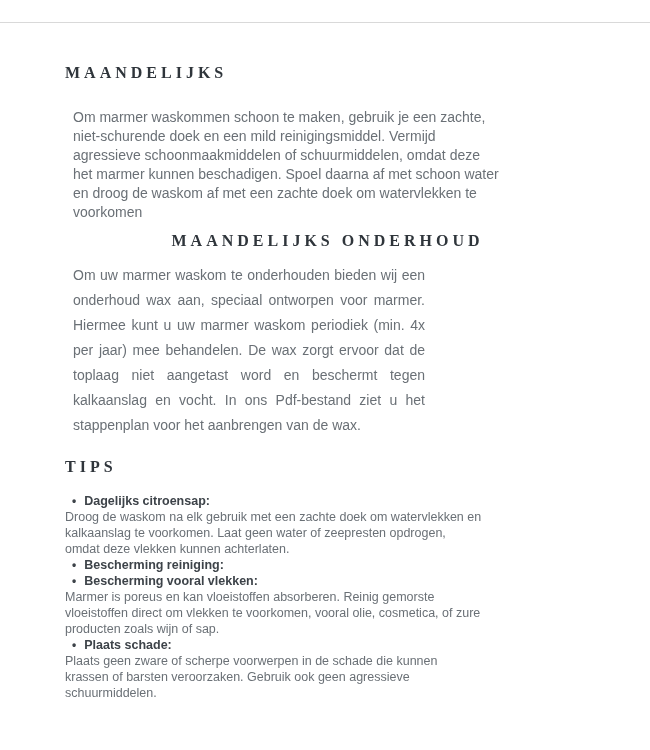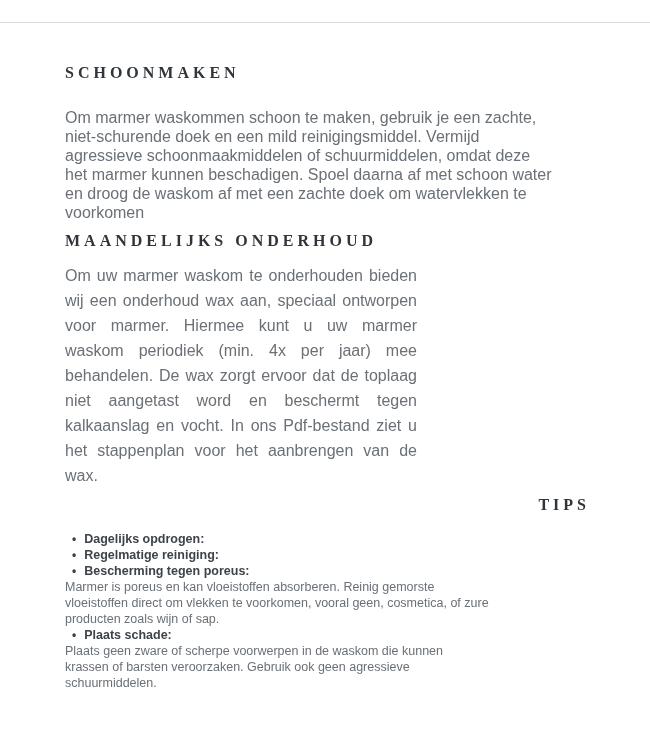--- a/index.html
+++ b/index.html
@@ -26,26 +26,26 @@
   }
   h2.sec-heading {
     margin: 0;
     font-family: "Liberation Serif", "DejaVu Serif", serif;
     font-weight: 700;
     font-size: 16px;
     line-height: 18px;
     letter-spacing: 4px;
     color: var(--heading);
   }
-  .sec-heading.h-onderhoud { margin-top: 10px; }
-  .sec-heading.h-tips { margin-top: 8px; text-align: right; }
+  .sec-heading.h-onderhoud { margin-top: 10px; text-align: center; }
+  .sec-heading.h-tips { margin-top: 20px; }
   p.para {
-    margin: 0;
+    margin: 8px;
     color: var(--body-text);
-    font-size: 16px;
+    font-size: 14px;
     line-height: 19px;
   }
   p.para.preline {
     white-space: pre-line;
     margin-top: 26px;
   }
   p.para.justified {
     margin-top: 13px;
     width: 352px;
     line-height: 25px;
@@ -78,21 +78,21 @@
   }
 </style>
 </head>
 <body>
 
 <div class="top-divider"></div>
 
 <main class="content">
 
   <section>
-    <h2 class="sec-heading">SCHOONMAKEN</h2>
+    <h2 class="sec-heading">MAANDELIJKS</h2>
     <p class="para preline">Om marmer waskommen schoon te maken, gebruik je een zachte,
 niet-schurende doek en een mild reinigingsmiddel. Vermijd
 agressieve schoonmaakmiddelen of schuurmiddelen, omdat deze
 het marmer kunnen beschadigen. Spoel daarna af met schoon water
 en droog de waskom af met een zachte doek om watervlekken te
 voorkomen</p>
   </section>
 
   <section>
     <h2 class="sec-heading h-onderhoud">MAANDELIJKS ONDERHOUD</h2>
@@ -100,47 +100,50 @@
   </section>
 
   <section>
     <h2 class="sec-heading h-tips">TIPS</h2>
 
     <ul class="tips">
 
       <li class="tip">
         <div class="tip-head">
           <span class="bullet">•</span>
-          <span class="tip-title">Dagelijks opdrogen:</span>
+          <span class="tip-title">Dagelijks citroensap:</span>
+        </div>
+        <div class="tip-desc">Droog de waskom na elk gebruik met een zachte doek om watervlekken en
+kalkaanslag te voorkomen. Laat geen water of zeepresten opdrogen,
+omdat deze vlekken kunnen achterlaten.</div>
+      </li>
+
+      <li class="tip">
+        <div class="tip-head">
+          <span class="bullet">•</span>
+          <span class="tip-title">Bescherming reiniging:</span>
         </div>
       </li>
 
       <li class="tip">
         <div class="tip-head">
           <span class="bullet">•</span>
-          <span class="tip-title">Regelmatige reiniging:</span>
-        </div>
-      </li>
-
-      <li class="tip">
-        <div class="tip-head">
-          <span class="bullet">•</span>
-          <span class="tip-title">Bescherming tegen poreus:</span>
+          <span class="tip-title">Bescherming vooral vlekken:</span>
         </div>
         <div class="tip-desc">Marmer is poreus en kan vloeistoffen absorberen. Reinig gemorste
-vloeistoffen direct om vlekken te voorkomen, vooral geen, cosmetica, of zure
+vloeistoffen direct om vlekken te voorkomen, vooral olie, cosmetica, of zure
 producten zoals wijn of sap.</div>
       </li>
 
       <li class="tip">
         <div class="tip-head">
           <span class="bullet">•</span>
           <span class="tip-title">Plaats schade:</span>
         </div>
-        <div class="tip-desc">Plaats geen zware of scherpe voorwerpen in de waskom die kunnen
+        <div class="tip-desc">Plaats geen zware of scherpe voorwerpen in de schade die kunnen
 krassen of barsten veroorzaken. Gebruik ook geen agressieve
 schuurmiddelen.</div>
       </li>
 
     </ul>
   </section>
 
 </main>
 
 </body></html>

